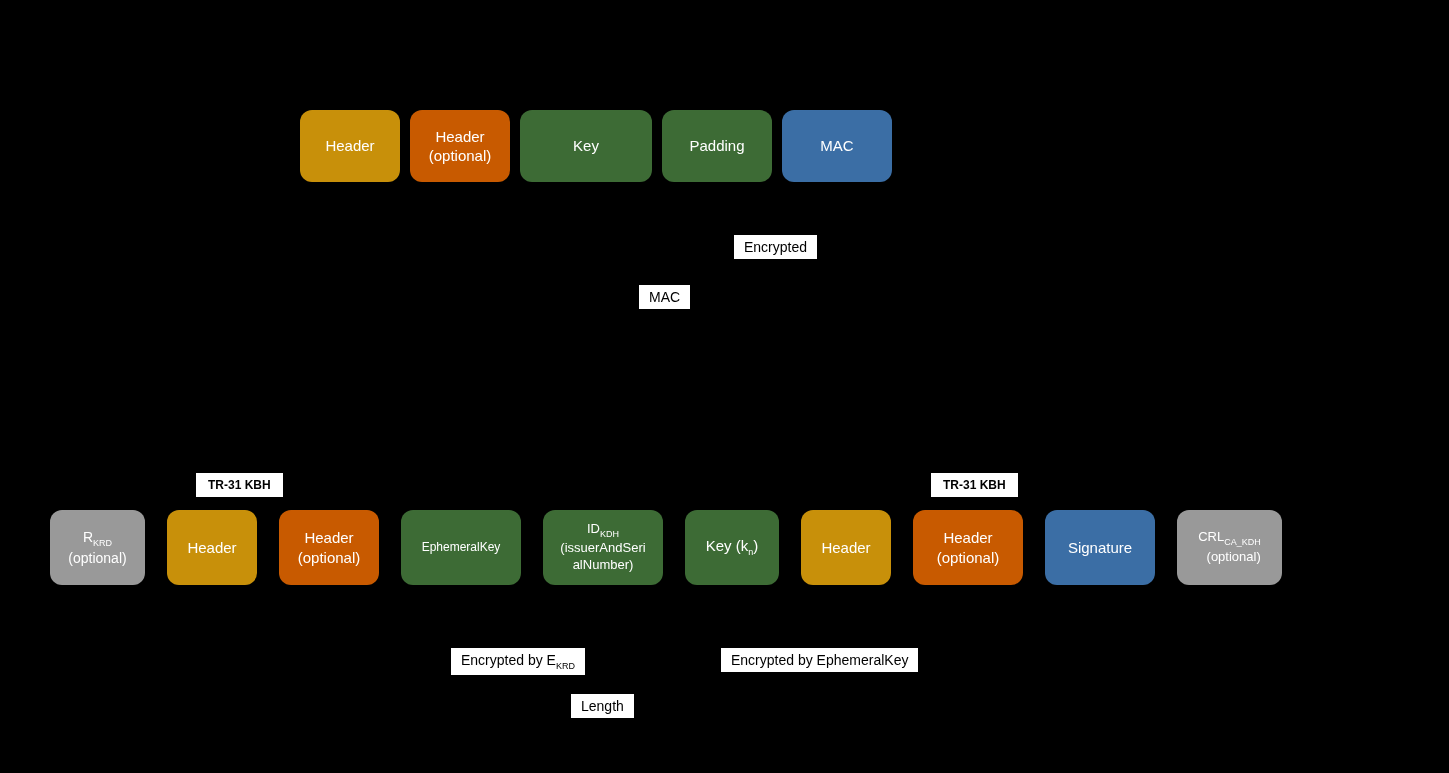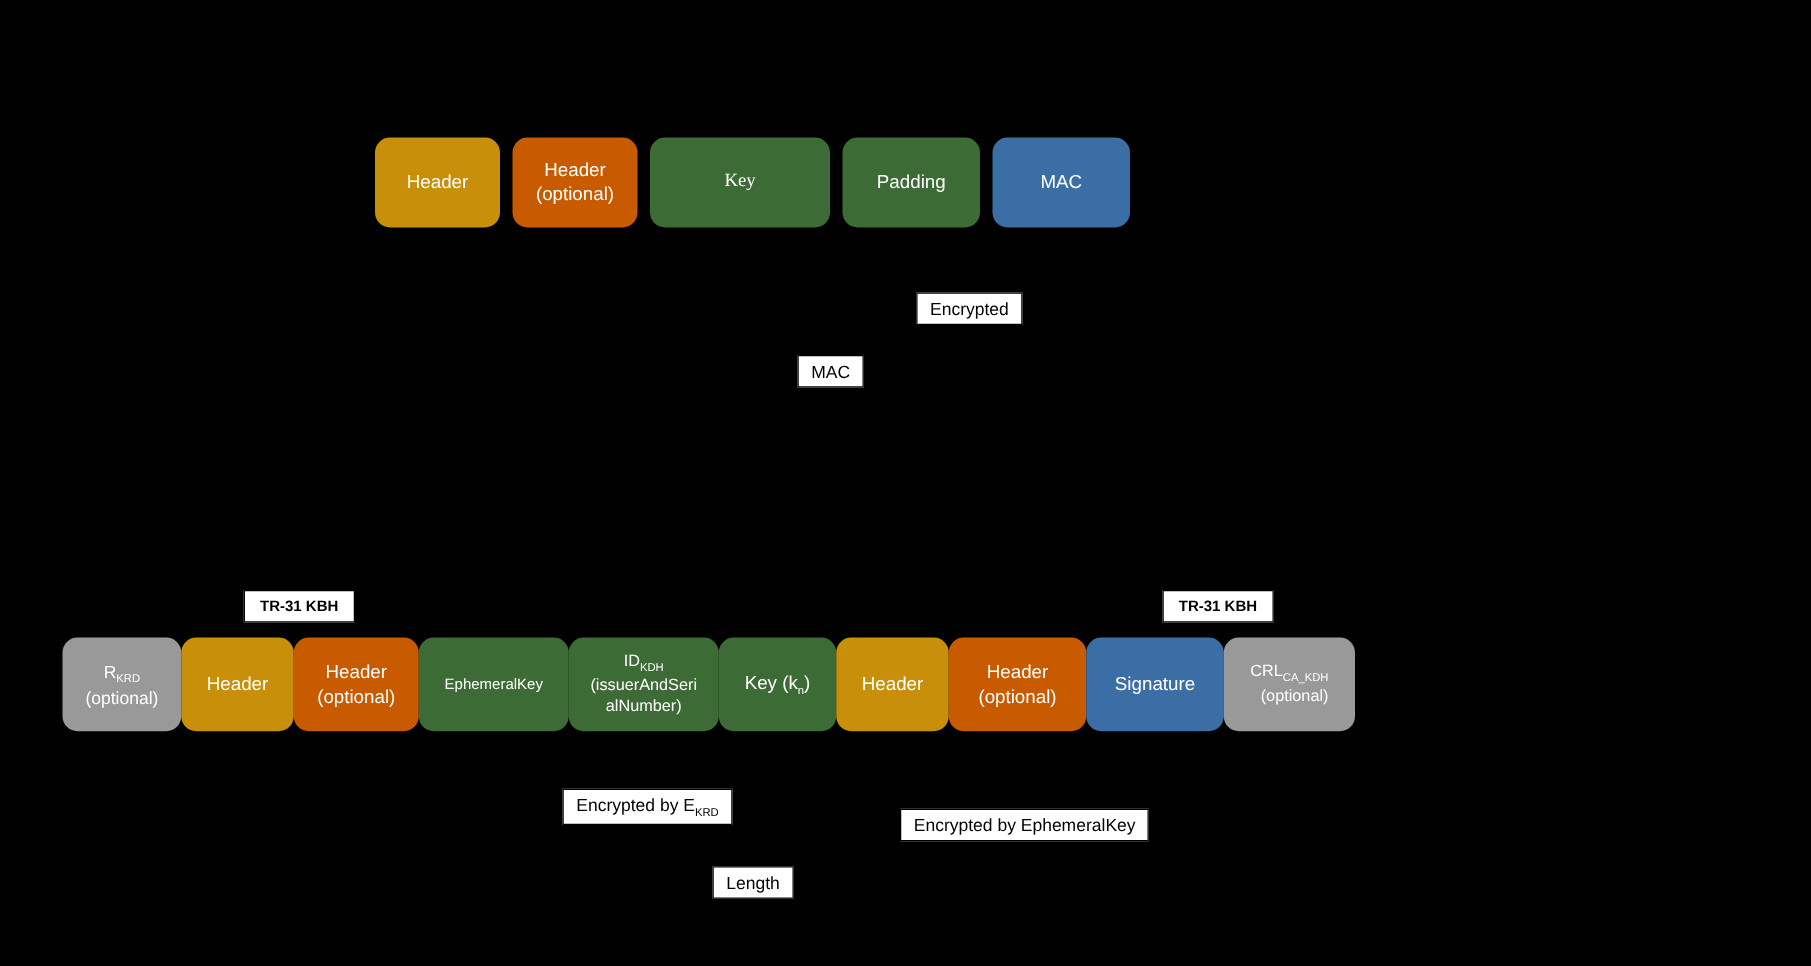--- a/index.html
+++ b/index.html
@@ -65,22 +65,21 @@
     .block-gray {
       background: #999;
       color: #fff;
     }
 
     .block-key-length {
       width: 110px;
     }
 
     .block-key {
-      width: 144px;
-      font-family: Liberation Serif, serif;
+      width: 132px;
     }
 
     .block-padding {
       width: 110px;
     }
 
     .block-mac-blue {
       width: 110px;
     }
 
@@ -94,21 +93,21 @@
       color: #000;
       font-weight: 400;
     }
 
     
     .bottom-row {
       position: absolute;
       top: 510px;
       left: 50px;
       display: flex;
-      gap: 0;
+      gap: 22px;
       align-items: center;
     }
 
     .block-r-krd {
       width: 95px;
       min-height: 75px;
       font-size: 14px;
     }
 
     .block-header-bottom-gold {
@@ -249,21 +248,21 @@
 
     <div class="block block-blue block-signature">
       <span>Signature</span>
     </div>
 
     <div class="block block-gray block-crl">
       <span>CRL<sub>CA_KDH</sub><br>(optional)</span>
     </div>
   </div>
 
-  <div class="label-box" style="top: 631px; left: 450px;">
+  <div class="label-box" style="top: 647px; left: 450px;">
     <span>Encrypted by E<sub>KRD</sub></span>
   </div>
   <div class="label-box" style="top: 693px; left: 570px;">
     <span>Length</span>
   </div>
   <div class="label-box" style="top: 647px; left: 720px;">
     <span>Encrypted by EphemeralKey</span>
   </div>
 
 </div>

